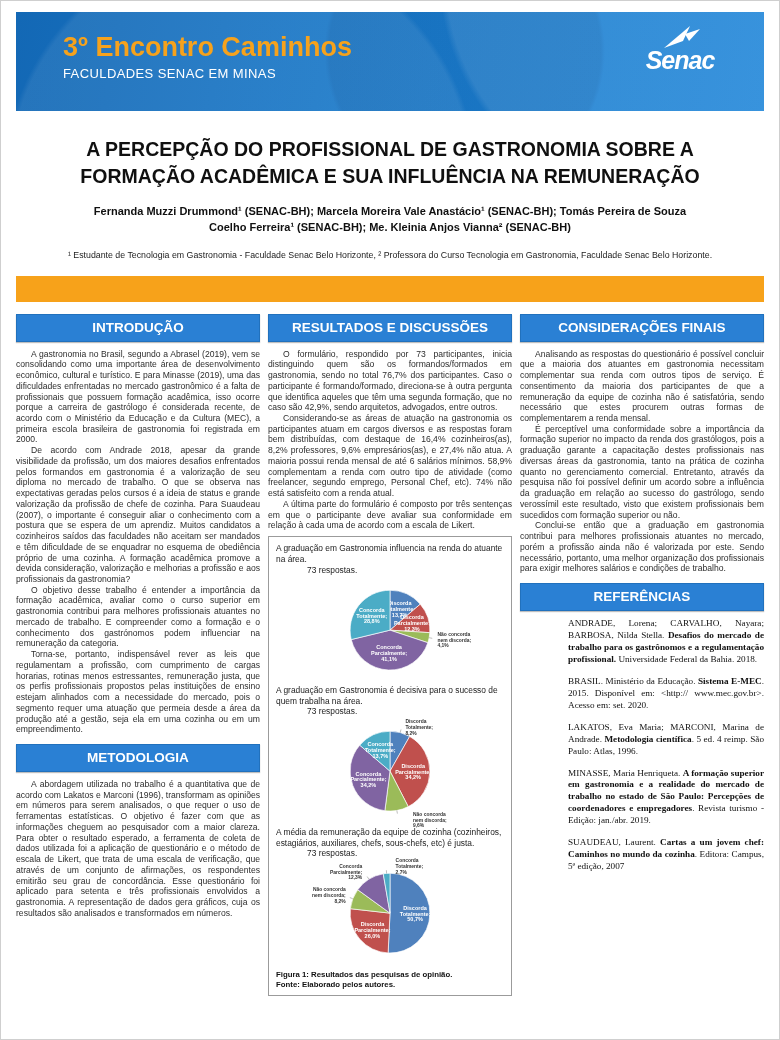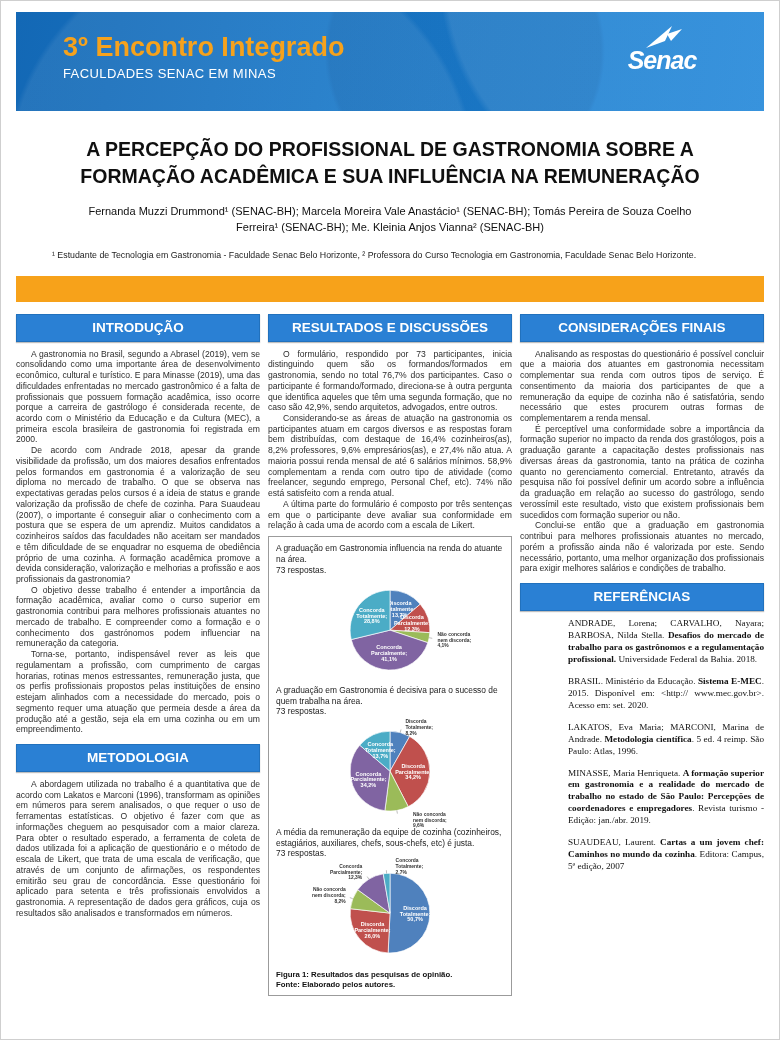--- a/index.html
+++ b/index.html
@@ -9,66 +9,66 @@
   
   .banner{position:relative;margin:11px 15px 0;height:99px;overflow:hidden;
     background:
       radial-gradient(circle at 88% -40%, rgba(255,255,255,0.10) 0 34%, rgba(255,255,255,0) 35%),
       radial-gradient(circle at 30% 170%, rgba(255,255,255,0.08) 0 42%, rgba(255,255,255,0) 43%),
       radial-gradient(circle at 60% 40%, rgba(0,40,90,0.10) 0 30%, rgba(0,40,90,0) 31%),
       linear-gradient(100deg,#1368b5 0%,#1b7ccd 55%,#2187d9 100%);}
   .banner-text{position:absolute;left:47px;top:21px;}
   .event-title{color:#F6A21C;font-size:27px;font-weight:bold;line-height:1.1;}
   .event-subtitle{color:#ffffff;font-size:13px;letter-spacing:0.4px;margin-top:3px;}
-  .logo{position:absolute;right:62px;top:12px;width:80px;text-align:center;}
+  .logo{position:absolute;right:44px;top:12px;width:80px;text-align:center;}
   .logo svg{display:block;margin:0 auto;}
   .logo-word{display:block;color:#fff;font-weight:bold;font-style:italic;font-size:25px;letter-spacing:-1px;margin-top:-4px;}
 
   
   .poster-title{margin:25px auto 0;max-width:640px;font-size:19.5px;line-height:1.38;
     text-align:center;font-weight:bold;color:#101010;}
-  .authors{margin:13px auto 4px;max-width:628px;font-size:11px;font-weight:normal;
+  .authors{margin:13px auto 4px;max-width:628px;font-size:11px;font-weight:bold;
     text-align:center;line-height:1.5;color:#101010;}
-  .affiliations{margin:13px auto 0;max-width:676px;font-size:8.8px;
+  .affiliations{margin:13px auto 0;max-width:676px;font-size:8.8px;text-align:center;
     line-height:1.45;color:#222;}
   .orange-bar{margin:14px 15px 0;height:26px;background:#F7A21A;}
 
   
   .columns{display:flex;gap:8px;padding:0 15px;margin-top:12px;align-items:flex-start;}
   .col{flex:1;min-width:0;}
   .sec-h{background:#2A80D4;border:1px solid #2171bd;box-shadow:0 1px 1px rgba(0,0,0,0.25);
     color:#fff;font-weight:bold;font-size:13.5px;text-align:center;
     padding:5px 0 6px;margin-bottom:7px;}
   .sec-h.mid{margin-top:9px;}
   .body-text{font-size:8.6px;line-height:1.25;color:#2d2d2d;text-align:justify;}
   .body-text p{margin:0;text-indent:15px;}
 
   
   .chart-box{border:1px solid #9b9b9b;background:#fff;margin-top:5px;padding:6px 7px 4px;}
   .chart-block{margin-bottom:3px;}
   .chart-q{font-size:8.4px;line-height:1.28;color:#222;text-align:left;}
-  .chart-sub{font-size:8.4px;color:#222;margin-bottom:1px;}
+  .chart-sub{font-size:8.4px;color:#222;margin-bottom:1px;margin-left:31px;}
   .pie-wrap{width:100%;}
   .pie-wrap svg{width:100%;display:block;overflow:visible;}
   .fig-caption{font-size:7.8px;font-weight:bold;color:#111;
     line-height:1.35;margin-top:4px;}
 
   
   .refs{font-family:"Liberation Serif",serif;font-size:9.2px;line-height:1.3;
     color:#111;text-align:justify;margin-left:48px;}
   .refs p{margin:0 0 10px 0;text-indent:0;}
 </style>
 </head>
 <body>
 
 <div class="page">
 
   <div class="banner">
     <div class="banner-text">
-      <div class="event-title">3º Encontro Integrado</div>
+      <div class="event-title">3º Encontro Caminhos</div>
       <div class="event-subtitle">FACULDADES SENAC EM MINAS</div>
     </div>
     <div class="logo">
       <svg width="44" height="26" viewBox="0 0 44 26">
         <path d="M6 24 L32 2 L25 17 Z" fill="#ffffff"></path>
         <path d="M27 10 L42 5 L31 17 Z" fill="#ffffff"></path>
       </svg>
       <span class="logo-word">Senac</span>
     </div>
   </div>

